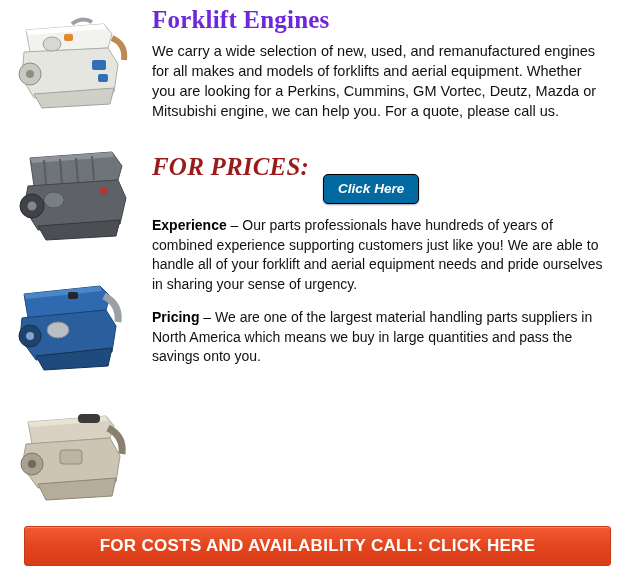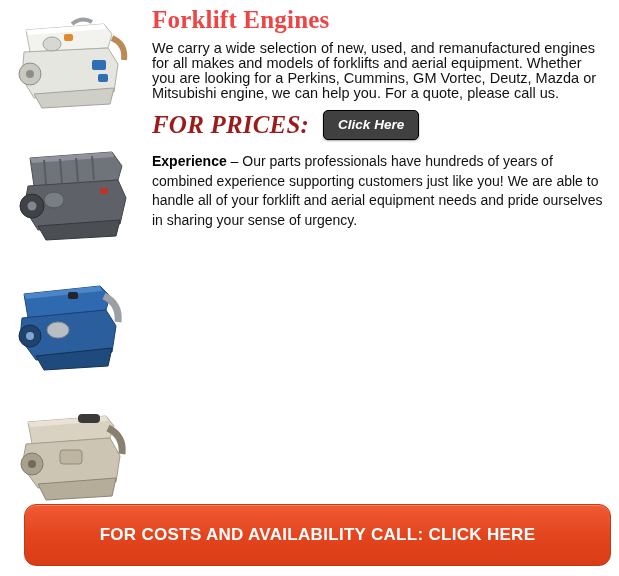--- a/index.html
+++ b/index.html
@@ -41,76 +41,77 @@
   .engine-photo:last-child { margin-bottom: 0; }
   .content {
     flex: 1 1 auto;
     padding-left: 8px;
     padding-right: 4px;
   }
   h1.title {
     font-family: "Liberation Serif", serif;
     font-size: 25px;
     font-weight: bold;
-    color: #ef4444;
+    color: #6d28d9;
     margin: 0 0 7px 0;
     letter-spacing: 0.2px;
   }
   p.intro {
     font-size: 14.5px;
-    line-height: 15px;
+    line-height: 20px;
     margin: 0 0 9px 0;
     color: #111;
   }
   .prices-row {
     display: flex;
     align-items: center;
     margin: 4px 0 12px 0;
     font-style: italic;
   }
   .prices-text {
     font-family: "Liberation Serif", serif;
     font-size: 25px;
     font-weight: bold;
     color: #9b1b1b;
     margin-right: 14px;
     letter-spacing: 0.2px;
   }
   .click-here-btn {
     display: inline-block;
-    background: #404040;
+    background: #0369a1;
     color: #ffffff;
     font-size: 13.5px;
     font-weight: bold;
     padding: 6px 14px 7px 14px;
     border: 1px solid #000;
     border-radius: 5px;
     box-shadow: 0 1px 2px rgba(0,0,0,0.35);
     cursor: pointer;
     white-space: nowrap;
+    margin-top: 44px;
   }
   .para {
     font-size: 14px;
     line-height: 19.5px;
     margin: 0 0 14px 0;
     color: #111;
   }
   .para .lead {
     font-weight: bold;
     color: #000;
   }
   .cta {
     position: absolute;
     left: 8px;
     right: 8px;
     bottom: 10px;
-    height: 62px;
+    height: 40px;
     background: linear-gradient(to bottom, #f15a33 0%, #e2441d 55%, #d93d17 100%);
     border: 1px solid #c33a13;
-    border-radius: 12px;
+    border-radius: 3px;
     color: #ffffff;
     font-size: 17px;
     font-weight: bold;
     display: flex;
     align-items: center;
     justify-content: center;
     letter-spacing: 0.3px;
     cursor: pointer;
     box-shadow: inset 0 1px 0 rgba(255,255,255,0.25);
     margin-left: 16px;
@@ -228,18 +229,21 @@
         <span class="click-here-btn">Click Here</span>
       </div>
 
       <p class="para">
         <span class="lead">Experience</span><span> – Our parts professionals have hundreds of years of combined experience supporting customers just like you!  We are able to handle all of your forklift and aerial equipment needs and pride ourselves in sharing your sense of urgency.</span>
       </p>
 
 
 
 
+      <p class="para">
+        <span class="lead">Pricing</span><span> – We are one of the largest material handling parts suppliers in North America which means we buy in large quantities and pass the savings onto you.</span>
+      </p>
     </div>
 
   </div>
 
   <div class="cta">FOR COSTS AND AVAILABILITY CALL: CLICK HERE</div>
 </div>
 
 </body></html>

